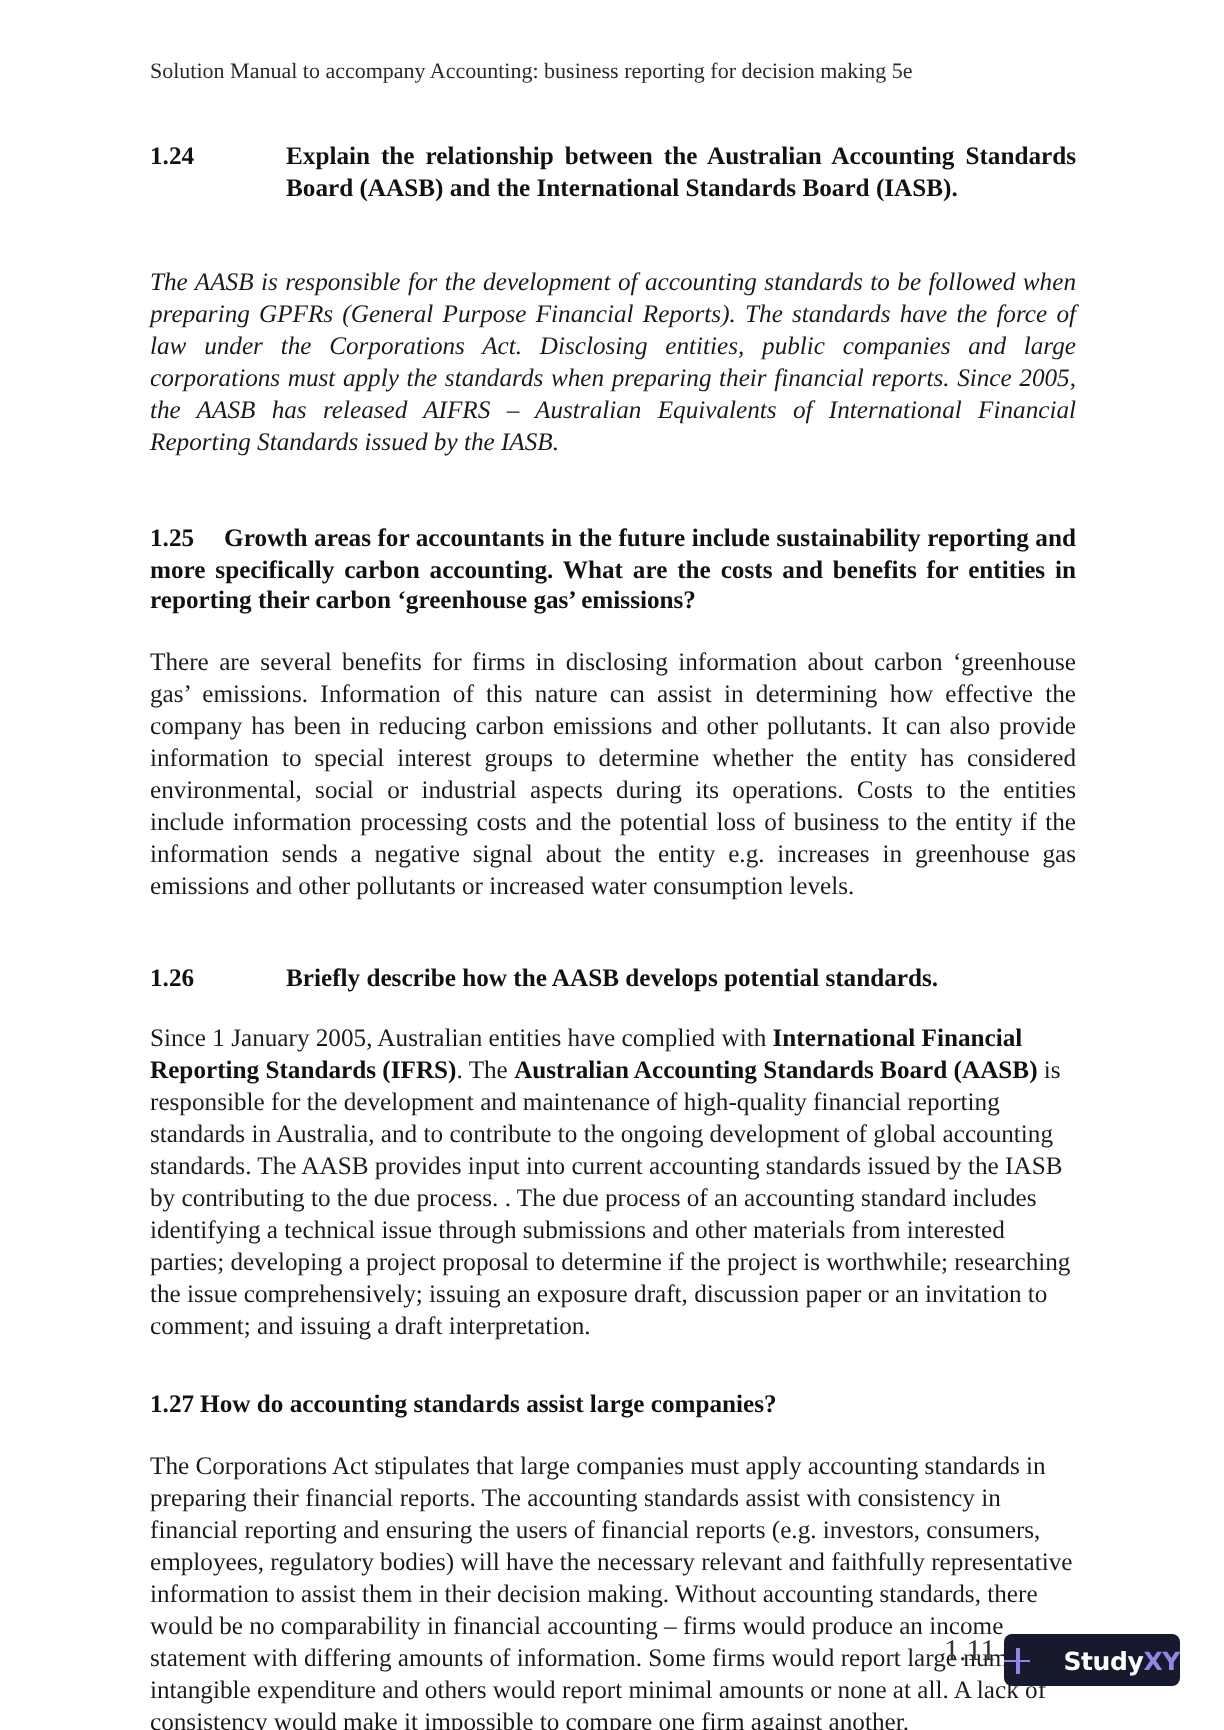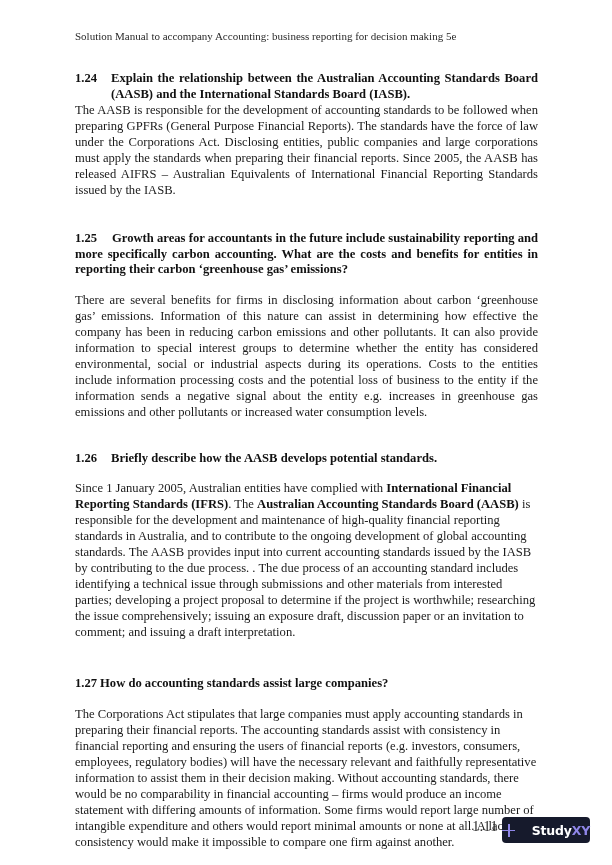--- a/index.html
+++ b/index.html
@@ -32,20 +32,21 @@
     .q-heading {
       font-weight: bold;
       font-size: 12.6px;
       line-height: 15.5px;
       margin: 0;
       text-align: justify;
       color: #111;
     }
     .q-heading.hanging {
       display: flex;
+      gap: 32px;
     }
     .q-heading .num {
       display: inline-block;
       flex: 0 0 36px;
       width: 36px;
     }
     .q-heading.flow .num {
       display: inline;
       width: auto;
       margin-right: 15px;
@@ -60,26 +61,26 @@
       line-height: 16px;
       margin: 0;
       color: #1a1a1a;
     }
     .para.justify {
       text-align: justify;
     }
     .para b { font-weight: bold; color: #111; }
 
     #sec-124-heading { margin-top: 0; }
-    #sec-124-body { margin-top: 0; }
+    #sec-124-body { margin-top: 31px; font-style: italic; }
     #sec-125-heading { margin-top: 33px; }
     #sec-125-body { margin-top: 14px; }
     #sec-126-heading { margin-top: 31px; }
     #sec-126-body { margin-top: 14px; }
-    #sec-127-heading { margin-top: 36px; }
+    #sec-127-heading { margin-top: 24px; }
     #sec-127-body { margin-top: 14px; }
 
     .page-number {
       position: absolute;
       left: 472px;
       top: 818px;
       font-size: 15px;
       color: #333;
     }
     .badge {

